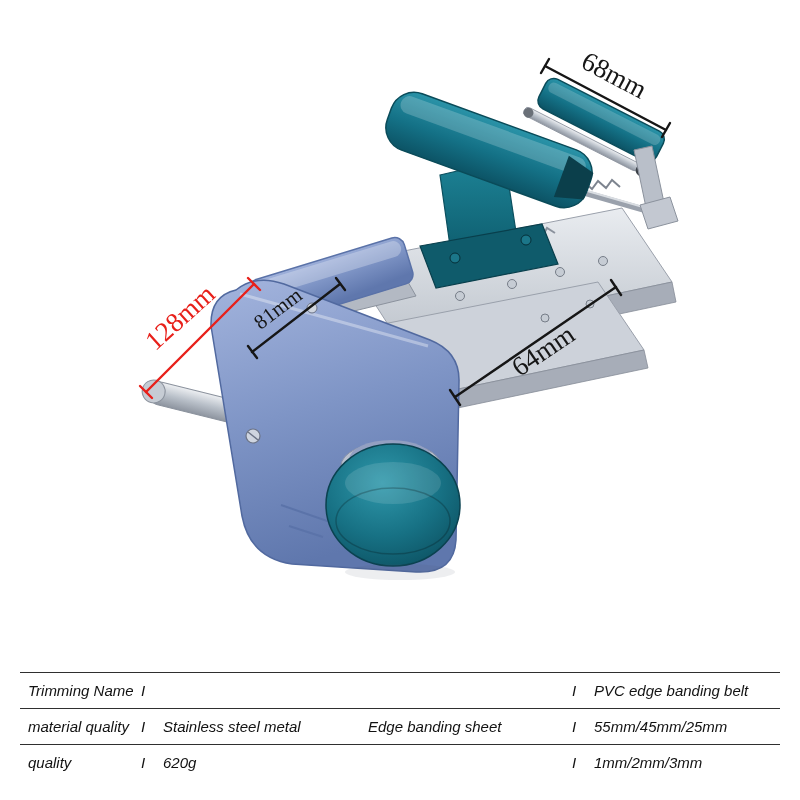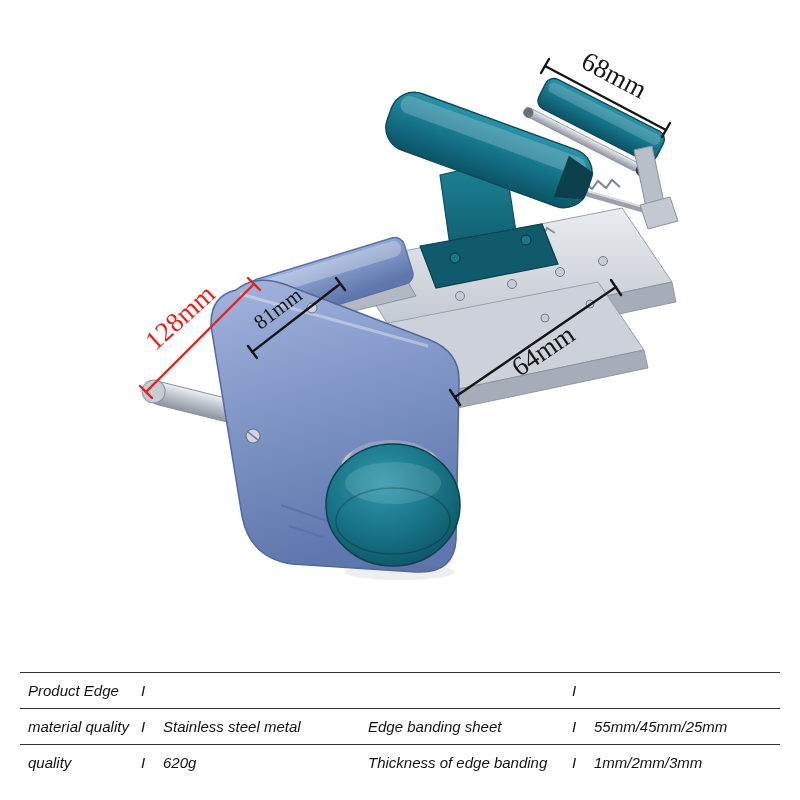--- a/index.html
+++ b/index.html
@@ -167,37 +167,37 @@
       </g>
     </svg>
   </div>
 
   <div class="spec-table">
     <div class="hr" style="top:672px"></div>
     <div class="hr" style="top:708px"></div>
     <div class="hr" style="top:744px"></div>
 
     <div class="spec-row" style="top:672px">
-      <span class="c1">Product Edge</span>
+      <span class="c1">Trimming Name</span>
       <span class="s1">I</span>
       <span class="s2">I</span>
+      <span class="v2">PVC edge banding belt</span>
     </div>
 
     <div class="spec-row" style="top:708px">
       <span class="c1">material quality</span>
       <span class="s1">I</span>
       <span class="v1">Stainless steel metal</span>
       <span class="c2">Edge banding sheet</span>
       <span class="s2">I</span>
       <span class="v2">55mm/45mm/25mm</span>
     </div>
 
     <div class="spec-row" style="top:744px">
       <span class="c1">quality</span>
       <span class="s1">I</span>
       <span class="v1">620g</span>
-      <span class="c2">Thickness of edge banding</span>
       <span class="s2">I</span>
       <span class="v2">1mm/2mm/3mm</span>
     </div>
   </div>
 
 </div>
 
 </body></html>

